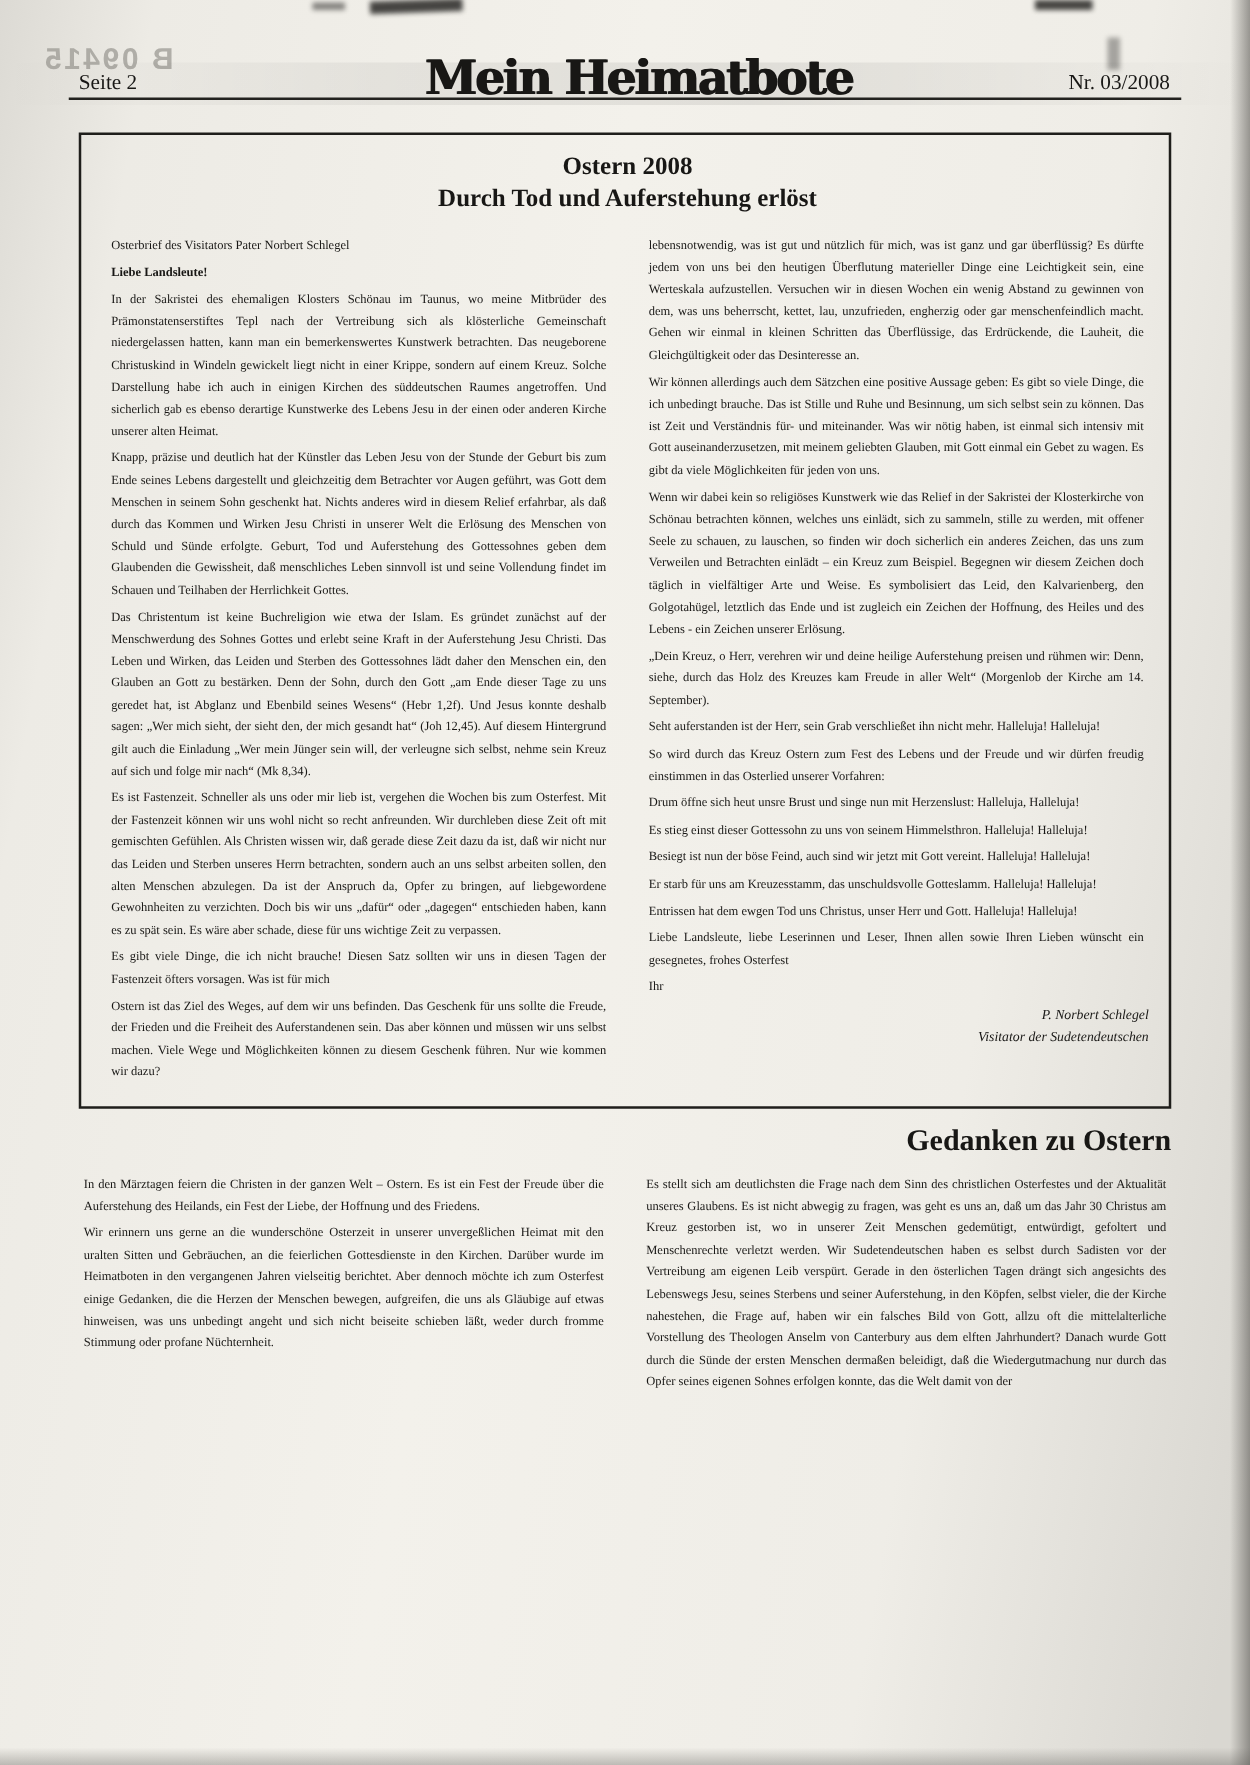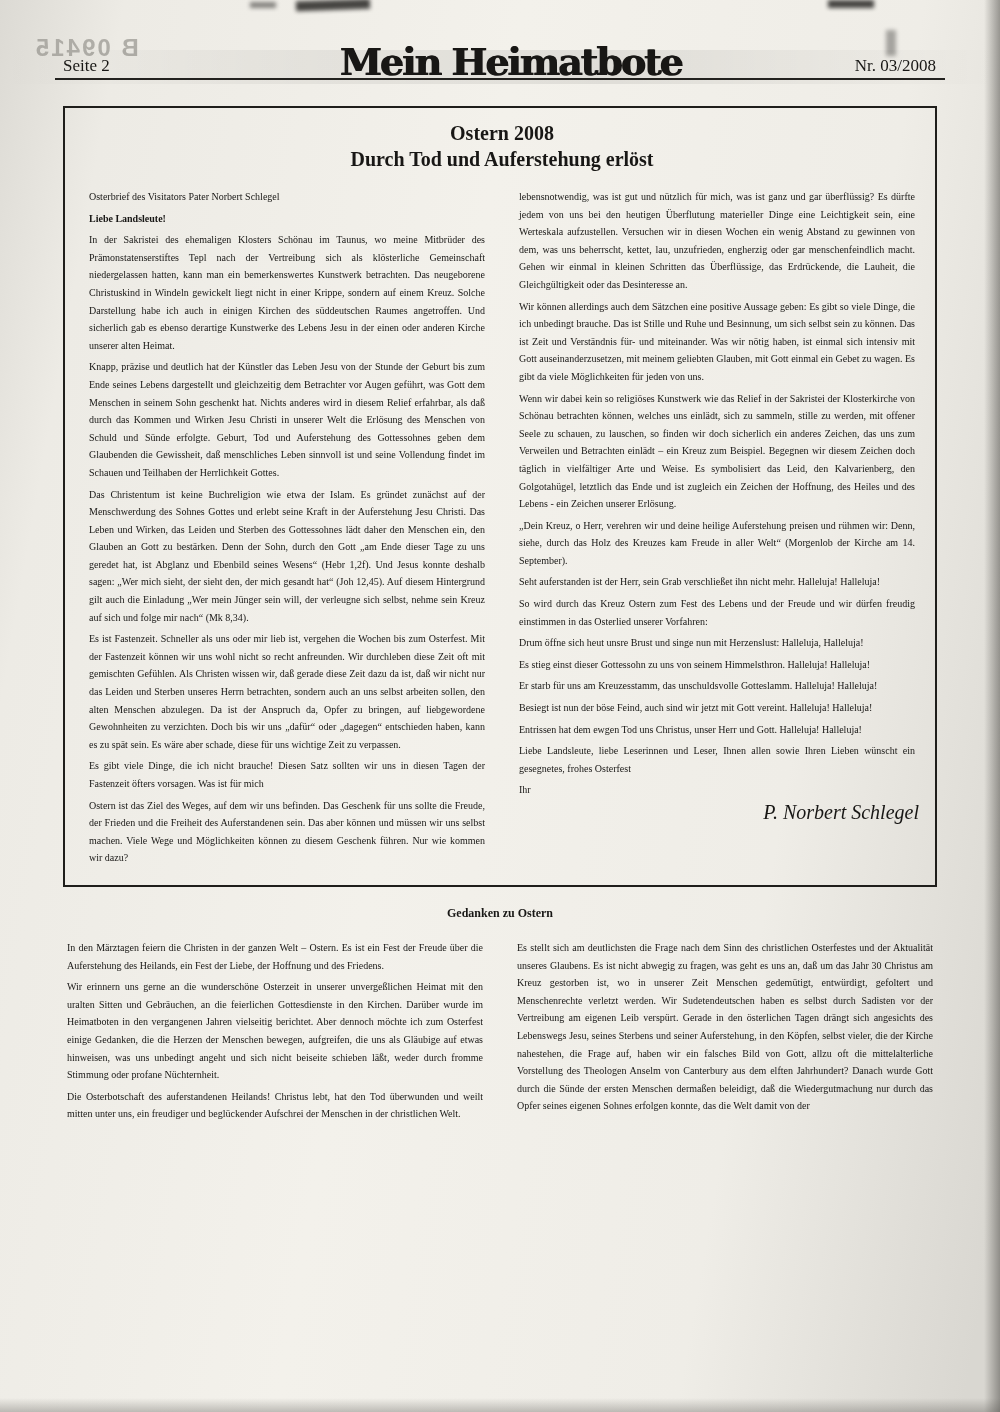--- a/index.html
+++ b/index.html
@@ -58,26 +58,26 @@
   .columns{display:flex;gap:26px}
   .col{flex:1 1 0;min-width:0}
   .byline{font-size:14px;line-height:17.6px;margin:0 0 14px 0}
   .salutation{font-weight:bold;font-size:14px;line-height:17.6px;margin:0 0 8px 0}
   .col p{
     margin:4px;font-size:10px;line-height:17.6px;
     text-align:justify;hyphens:auto;-webkit-hyphens:auto;overflow-wrap:break-word;
   }
   .signature{margin-top:2px}
   .signature p.sig-line{
-    margin:0;font-size:20px;line-height:18px;font-style:italic;text-align:right;hyphens:auto;
+    margin:0;font-size:11px;line-height:18px;font-style:italic;text-align:right;hyphens:auto;
   }
 
   
   .article2{margin:14px 63px 0 63px}
-  .article2-title{text-align:center;font-weight:bold;font-size:12px;line-height:24px;margin:0 0 10px 0}
+  .article2-title{text-align:right;font-weight:bold;font-size:24px;line-height:24px;margin:0 0 10px 0}
 </style>
 </head>
 <body>
 
 <div class="page">
 
   <div class="smudge s1"></div>
   <div class="smudge s2"></div>
   <div class="smudge s3"></div>
   <div class="smudge s4"></div>
@@ -114,40 +114,40 @@
       <div class="col">
         <div>
             <p>lebensnotwendig, was ist gut und nützlich für mich, was ist ganz und gar überflüssig? Es dürfte jedem von uns bei den heutigen Überflutung materieller Dinge eine Leichtigkeit sein, eine Werteskala aufzustellen. Versuchen wir in diesen Wochen ein wenig Abstand zu gewinnen von dem, was uns beherrscht, kettet, lau, unzufrieden, engherzig oder gar menschenfeindlich macht. Gehen wir einmal in kleinen Schritten das Überflüssige, das Erdrückende, die Lauheit, die Gleichgültigkeit oder das Desinteresse an.</p>
             <p>Wir können allerdings auch dem Sätzchen eine positive Aussage geben: Es gibt so viele Dinge, die ich unbedingt brauche. Das ist Stille und Ruhe und Besinnung, um sich selbst sein zu können. Das ist Zeit und Verständnis für- und miteinander. Was wir nötig haben, ist einmal sich intensiv mit Gott auseinanderzusetzen, mit meinem geliebten Glauben, mit Gott einmal ein Gebet zu wagen. Es gibt da viele Möglichkeiten für jeden von uns.</p>
             <p>Wenn wir dabei kein so religiöses Kunstwerk wie das Relief in der Sakristei der Klosterkirche von Schönau betrachten können, welches uns einlädt, sich zu sammeln, stille zu werden, mit offener Seele zu schauen, zu lauschen, so finden wir doch sicherlich ein anderes Zeichen, das uns zum Verweilen und Betrachten einlädt – ein Kreuz zum Beispiel. Begegnen wir diesem Zeichen doch täglich in vielfältiger Arte und Weise. Es symbolisiert das Leid, den Kalvarienberg, den Golgotahügel, letztlich das Ende und ist zugleich ein Zeichen der Hoffnung, des Heiles und des Lebens - ein Zeichen unserer Erlösung.</p>
             <p>„Dein Kreuz, o Herr, verehren wir und deine heilige Auferstehung preisen und rühmen wir: Denn, siehe, durch das Holz des Kreuzes kam Freude in aller Welt“ (Morgenlob der Kirche am 14. September).</p>
             <p>Seht auferstanden ist der Herr, sein Grab verschließet ihn nicht mehr. Halleluja! Halleluja!</p>
             <p>So wird durch das Kreuz Ostern zum Fest des Lebens und der Freude und wir dürfen freudig einstimmen in das Osterlied unserer Vorfahren:</p>
             <p>Drum öffne sich heut unsre Brust und singe nun mit Herzenslust: Halleluja, Halleluja!</p>
             <p>Es stieg einst dieser Gottessohn zu uns von seinem Himmelsthron. Halleluja! Halleluja!</p>
+            <p>Besiegt ist nun der böse Feind, auch sind wir jetzt mit Gott vereint. Halleluja! Halleluja!</p>
             <p>Er starb für uns am Kreuzesstamm, das unschuldsvolle Gotteslamm. Halleluja! Halleluja!</p>
-            <p>Besiegt ist nun der böse Feind, auch sind wir jetzt mit Gott vereint. Halleluja! Halleluja!</p>
             <p>Entrissen hat dem ewgen Tod uns Christus, unser Herr und Gott. Halleluja! Halleluja!</p>
             <p>Liebe Landsleute, liebe Leserinnen und Leser, Ihnen allen sowie Ihren Lieben wünscht ein gesegnetes, frohes Osterfest</p>
             <p>Ihr</p>
           </div>
         <div class="signature">
             <p class="sig-line">P. Norbert Schlegel</p>
+            <p class="sig-line">Visitator der Sudetendeutschen</p>
           </div>
       </div>
     </div>
   </div>
 
   <div class="article2">
     <div class="article2-title">Gedanken zu Ostern</div>
     <div class="columns">
       <div class="col">
           <p>In den Märztagen feiern die Christen in der ganzen Welt – Ostern. Es ist ein Fest der Freude über die Auferstehung des Heilands, ein Fest der Liebe, der Hoffnung und des Friedens.</p>
           <p>Wir erinnern uns gerne an die wunderschöne Osterzeit in unserer unvergeßlichen Heimat mit den uralten Sitten und Gebräuchen, an die feierlichen Gottesdienste in den Kirchen. Darüber wurde im Heimatboten in den vergangenen Jahren vielseitig berichtet. Aber dennoch möchte ich zum Osterfest einige Gedanken, die die Herzen der Menschen bewegen, aufgreifen, die uns als Gläubige auf etwas hinweisen, was uns unbedingt angeht und sich nicht beiseite schieben läßt, weder durch fromme Stimmung oder profane Nüchternheit.</p>
-          <p>Die Osterbotschaft des auferstandenen Heilands! Christus lebt, hat den Tod überwunden und weilt mitten unter uns, ein freudiger und beglückender Aufschrei der Menschen in der christlichen Welt.</p>
         </div>
       <div class="col">
           <p>Es stellt sich am deutlichsten die Frage nach dem Sinn des christlichen Osterfestes und der Aktualität unseres Glaubens. Es ist nicht abwegig zu fragen, was geht es uns an, daß um das Jahr 30 Christus am Kreuz gestorben ist, wo in unserer Zeit Menschen gedemütigt, entwürdigt, gefoltert und Menschenrechte verletzt werden. Wir Sudetendeutschen haben es selbst durch Sadisten vor der Vertreibung am eigenen Leib verspürt. Gerade in den österlichen Tagen drängt sich angesichts des Lebenswegs Jesu, seines Sterbens und seiner Auferstehung, in den Köpfen, selbst vieler, die der Kirche nahestehen, die Frage auf, haben wir ein falsches Bild von Gott, allzu oft die mittelalterliche Vorstellung des Theologen Anselm von Canterbury aus dem elften Jahrhundert? Danach wurde Gott durch die Sünde der ersten Menschen dermaßen beleidigt, daß die Wiedergutmachung nur durch das Opfer seines eigenen Sohnes erfolgen konnte, das die Welt damit von der</p>
         </div>
     </div>
   </div>
 
 </div>
 
 </body></html>

